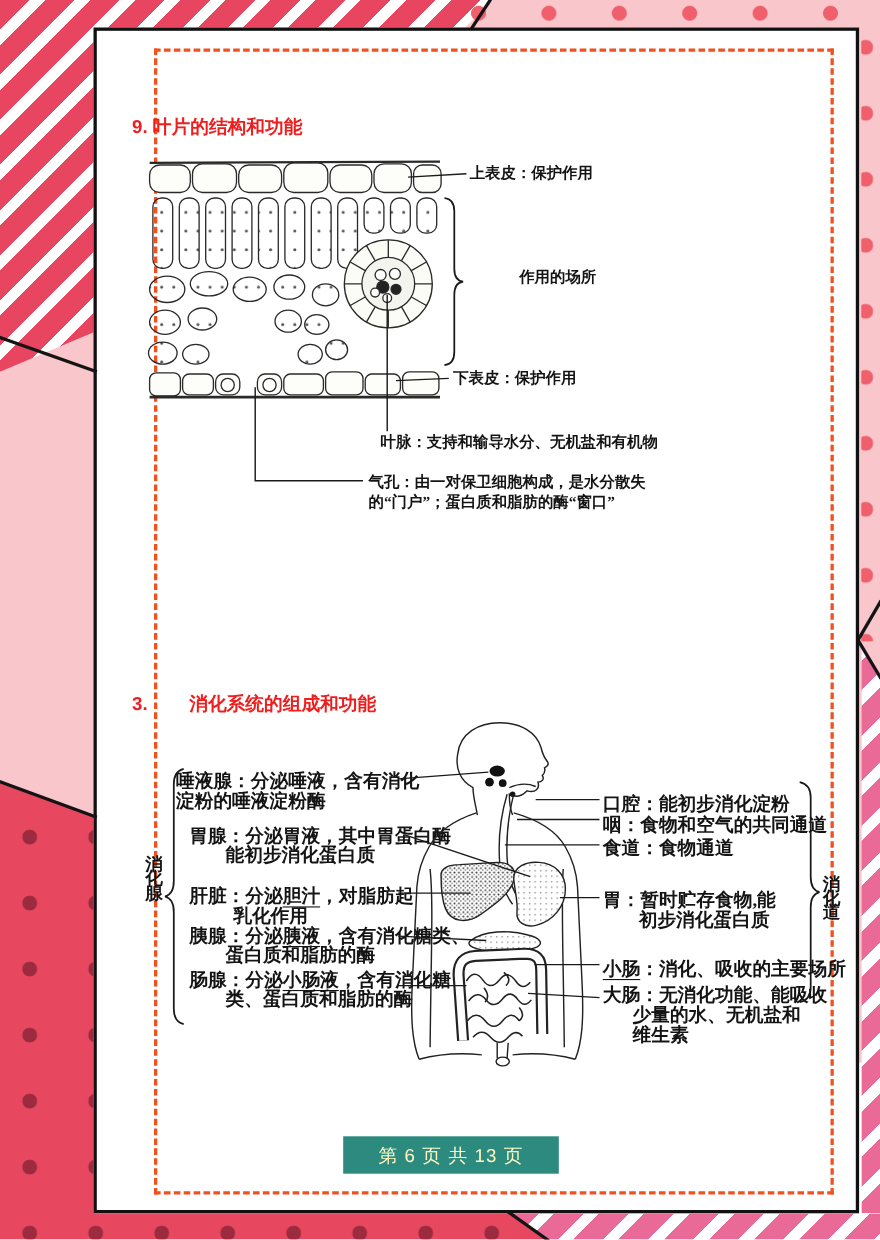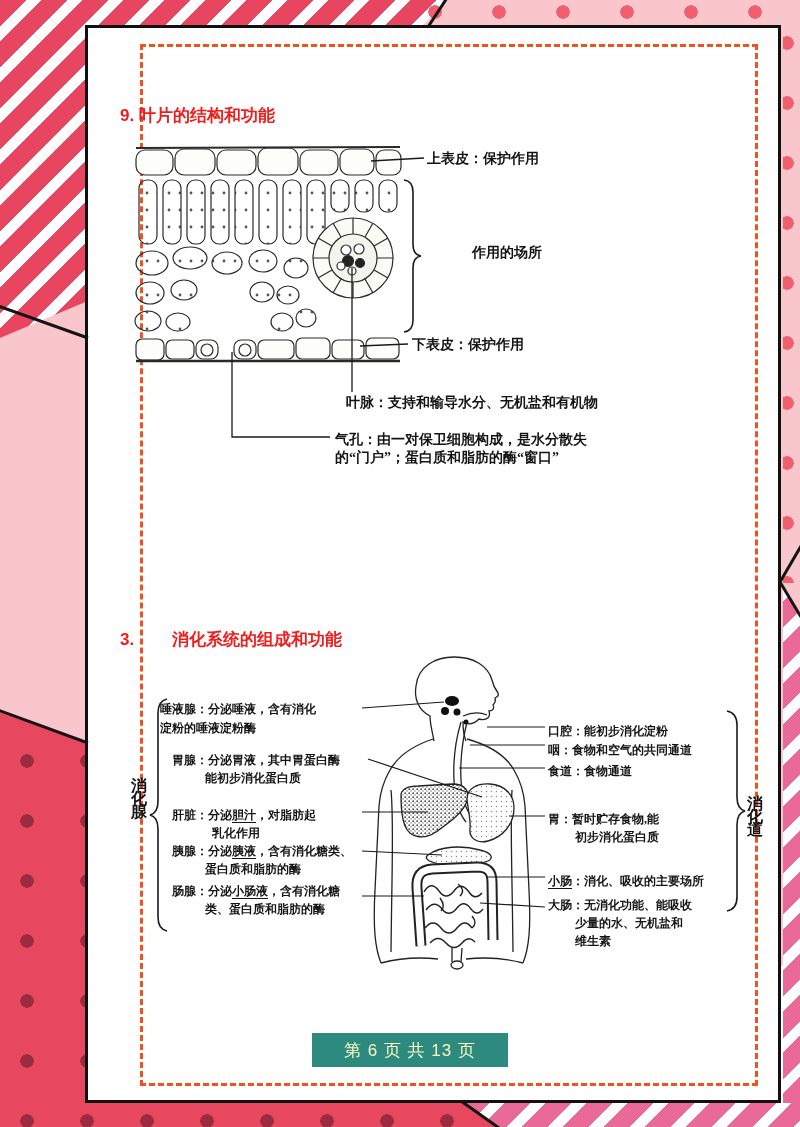--- a/index.html
+++ b/index.html
@@ -33,21 +33,21 @@
     background:#ffffff;border:3px solid #111;z-index:1;}
   .dashed{position:absolute;left:52px;top:16px;width:612px;height:1036px;
     border:3px dashed #f1511e;}
 
   .decor{position:absolute;left:0;top:0;z-index:2;pointer-events:none;}
 
   
   .sec-title{position:absolute;color:#ee1e1e;font-weight:bold;font-size:17px;
     white-space:nowrap;z-index:3;}
   .num{display:inline-block;width:52px;}
-  .lbl{position:absolute;color:#141414;font-weight:bold;font-size:12px;
+  .lbl{position:absolute;color:#141414;font-weight:bold;font-size:17px;
     line-height:18px;white-space:nowrap;z-index:3;
     font-family:"Liberation Serif","DejaVu Serif",serif;}
   .lbl9{font-size:14px;line-height:18px;}
   .lh20{line-height:20px;}
   .u{border-bottom:1.5px solid #141414;}
   .vert{position:absolute;writing-mode:vertical-rl;text-orientation:upright;
     letter-spacing:13px;font-size:16px;font-weight:bold;color:#141414;z-index:3;
     font-family:"Liberation Serif","DejaVu Serif",serif;}
   .footer{position:absolute;left:224px;top:1005px;width:196px;height:34px;
     background:#2c8a7f;color:#fef9c3;font-size:17px;display:flex;
@@ -111,21 +111,21 @@
     <div class="lbl" style="left:84px;top:854px;">
       <div><span>肠腺：分泌</span><span class="u">小肠液</span><span>，含有消化糖</span></div>
       <div style="margin-left:33px;">类、蛋白质和脂肪的酶</div>
     </div>
 
     <div class="lbl" style="left:460px;top:694px;">口腔：能初步消化淀粉</div>
     <div class="lbl" style="left:460px;top:713px;">咽：食物和空气的共同通道</div>
     <div class="lbl" style="left:460px;top:734px;">食道：食物通道</div>
     <div class="lbl" style="left:460px;top:782px;">
       <div>胃：暂时贮存食物,能</div>
-      <div style="margin-left:27px;">初步消化蛋白质</div>
+      <div style="margin-left:27px;text-align:center;">初步消化蛋白质</div>
     </div>
     <div class="lbl" style="left:460px;top:844px;">
       <span class="u">小肠</span><span>：消化、吸收的主要场所</span>
     </div>
     <div class="lbl" style="left:460px;top:868px;">
       <div>大肠：无消化功能、能吸收</div>
       <div style="margin-left:27px;">少量的水、无机盐和</div>
       <div style="margin-left:27px;">维生素</div>
     </div>
 

